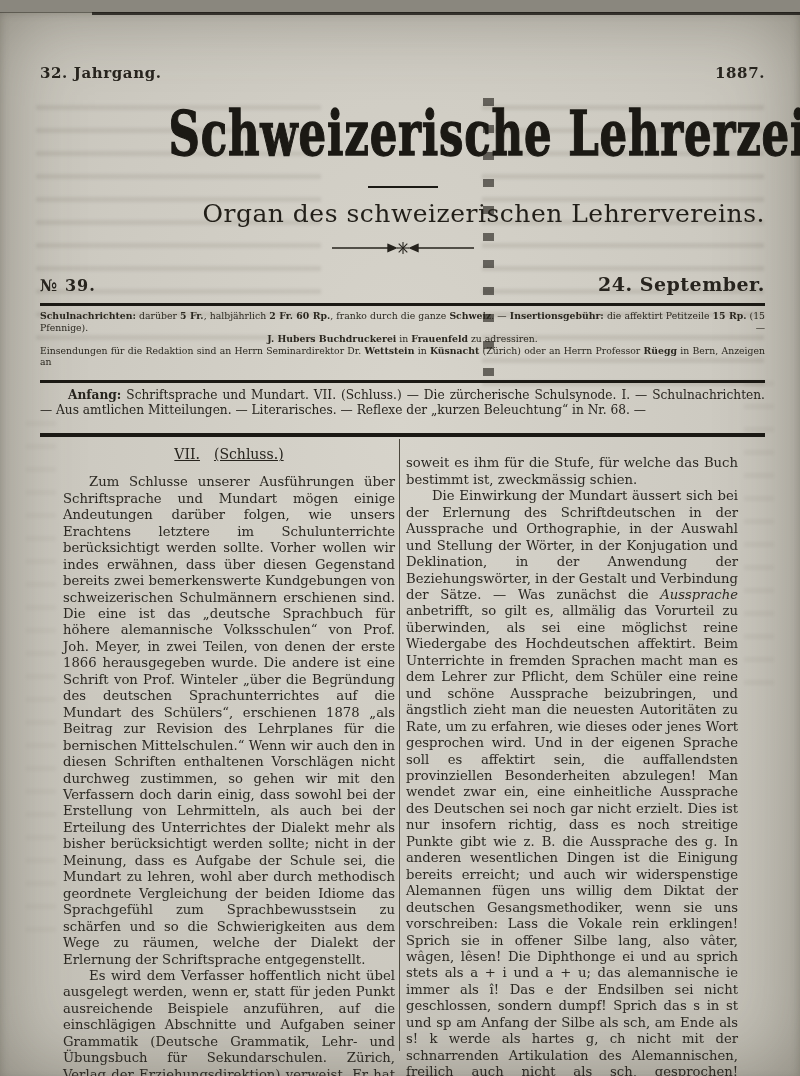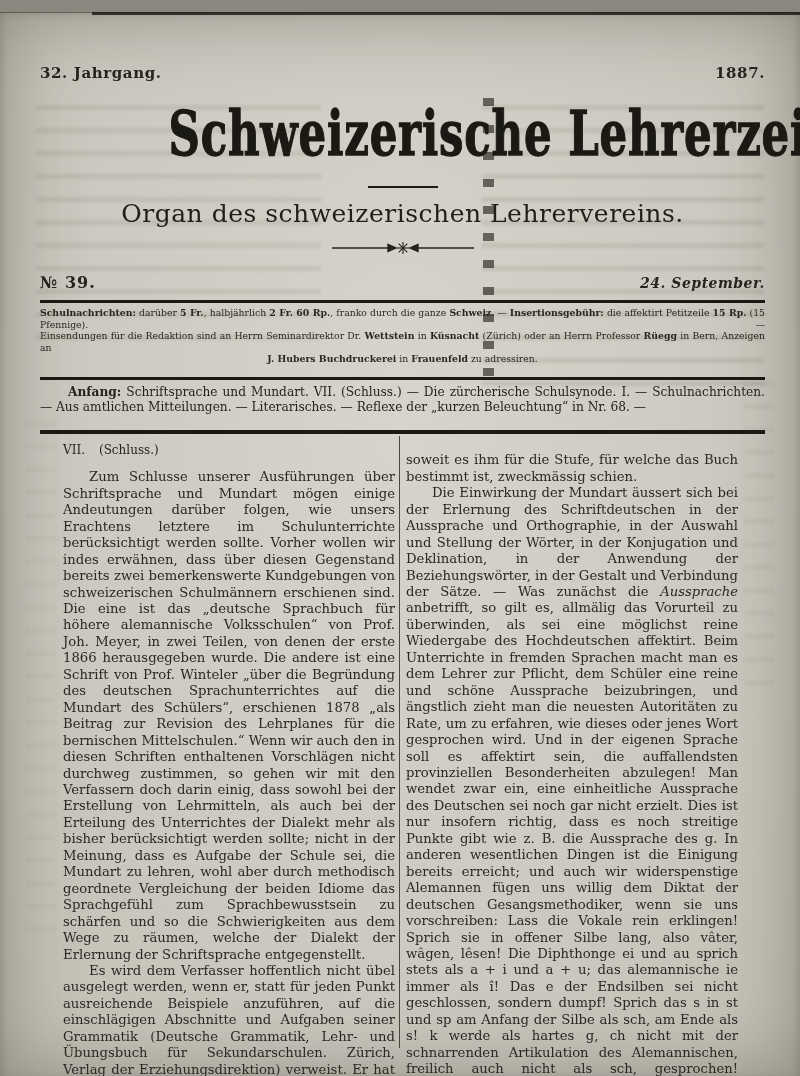--- a/index.html
+++ b/index.html
@@ -39,45 +39,45 @@
     padding-top:52px;font-size:15px;font-weight:bold;letter-spacing:.6px;
   }
   .masthead{margin-top:15px;text-align:center;height:76px;}
   .masthead-text{
     display:inline-block;white-space:nowrap;
     font-weight:bold;font-size:58px;letter-spacing:1px;
     color:#1b1914;-webkit-text-stroke:1.2px #1b1914;
     transform:scale(.75,1.07);transform-origin:center top;
   }
   .masthead-rule{width:70px;height:2px;background:#1b1914;margin:13px auto 0;}
-  .subtitle{margin-top:11px;text-align:center;font-size:25px;letter-spacing:.5px;color:#221f19;}
+  .subtitle{margin-top:11px;text-align:right;font-size:25px;letter-spacing:.5px;color:#221f19;}
   .ornament{margin-top:12px;text-align:center;height:16px;}
   .issue-row{
     margin-top:17px;display:flex;justify-content:space-between;align-items:baseline;
     font-weight:bold;
   }
   .issue-no{font-size:16px;letter-spacing:1px;}
   .frequency{font-size:14.5px;letter-spacing:2.5px;}
-  .issue-date{font-size:14px;letter-spacing:.5px;font-style:italic;}
+  .issue-date{font-size:19px;letter-spacing:.5px;}
   .rule{height:3px;background:#1b1914;margin-top:8px;}
   .rule.dbl{height:3px;border-bottom:1px solid #1b1914;box-shadow:0 5px 0 -4px #1b1914;}
   .imprint{padding:4px 0 4px;font-size:9.3px;line-height:11.6px;color:#2a271f;}
   .imprint-line{text-align:justify;text-align-last:justify;}
   .imprint-line.center{text-align:center;text-align-last:center;}
   .imprint b{font-weight:bold;}
   .toc{padding:5px 0 7px;font-size:12.2px;line-height:15.2px;text-align:justify;text-indent:28px;}
   .toc b{font-weight:bold;}
   
   .columns{display:flex;align-items:stretch;height:625px;}
   .col{width:332px;}
   .col-left{margin-left:23px;}
   .col-divider{width:1px;background:#4a463c;margin-left:4px;height:612px;margin-top:2px;}
   .col-right{margin-left:6px;padding-top:6px;}
   .article-title{margin-top:17px;text-align:center;font-weight:bold;font-size:16px;letter-spacing:1.2px;}
-  .article-section{margin-top:9px;text-align:left;font-size:12px;}
+  .article-section{margin-top:9px;text-align:center;font-size:14px;text-decoration:underline;}
   .section-note{margin-left:14px;}
   .paras{margin-top:12px;}
   .body-para{
     margin:0;font-size:13.2px;line-height:16.45px;
     text-align:justify;text-indent:26px;color:#2b2822;
   }
   .body-para.noindent{text-indent:0;}
 </style>
 </head>
 <body>
@@ -126,22 +126,22 @@
 
     <div class="issue-row">
       <span class="issue-no">№ 39.</span>
       <span class="issue-date">24. September.</span>
     </div>
 
     <div class="rule"></div>
 
     <div class="imprint">
       <div class="imprint-line"><b>Schulnachrichten:</b><span> darüber </span><b>5 Fr.</b><span>, halbjährlich </span><b>2 Fr. 60 Rp.</b><span>, franko durch die ganze </span><b>Schweiz</b><span>. — </span><b>Insertionsgebühr:</b><span> die affektirt Petitzeile </span><b>15 Rp.</b><span> (15 Pfennige). —</span></div>
+      <div class="imprint-line center"><b>J. Hubers Buchdruckerei</b><span> in </span><b>Frauenfeld</b><span> zu adressiren.</span></div>
       <div class="imprint-line"><span>Einsendungen für die Redaktion sind an Herrn Seminardirektor Dr. </span><b>Wettstein</b><span> in </span><b>Küsnacht</b><span> (Zürich) oder an Herrn Professor </span><b>Rüegg</b><span> in Bern, Anzeigen an</span></div>
-      <div class="imprint-line center"><b>J. Hubers Buchdruckerei</b><span> in </span><b>Frauenfeld</b><span> zu adressiren.</span></div>
     </div>
 
     <div class="rule"></div>
 
     <div class="toc"><b>Anfang:</b><span> Schriftsprache und Mundart. VII. (Schluss.) — Die zürcherische Schulsynode. I. — Schulnachrichten. — Aus amtlichen Mitteilungen. — Literarisches. — Reflexe der „kurzen Beleuchtung“ in Nr. 68. —</span></div>
 
     <div class="rule dbl"></div>
 
     <div class="columns">
       <div class="col col-left">

